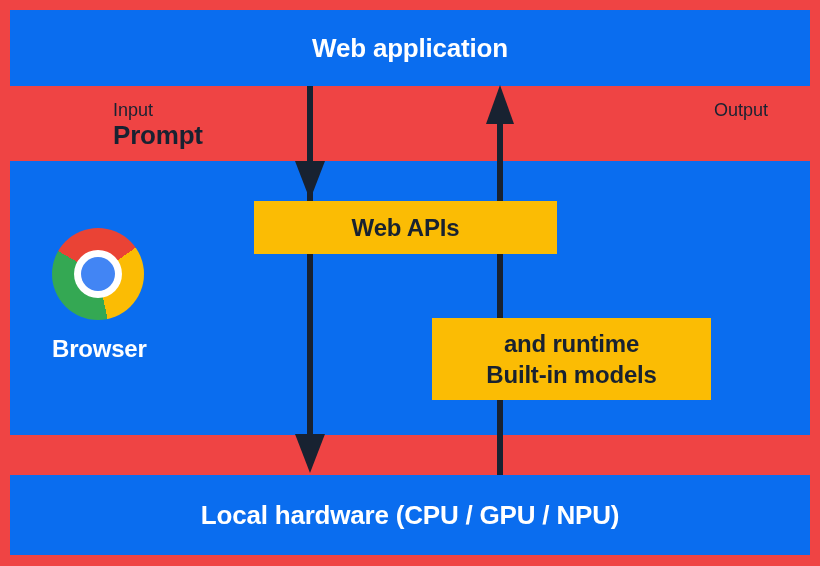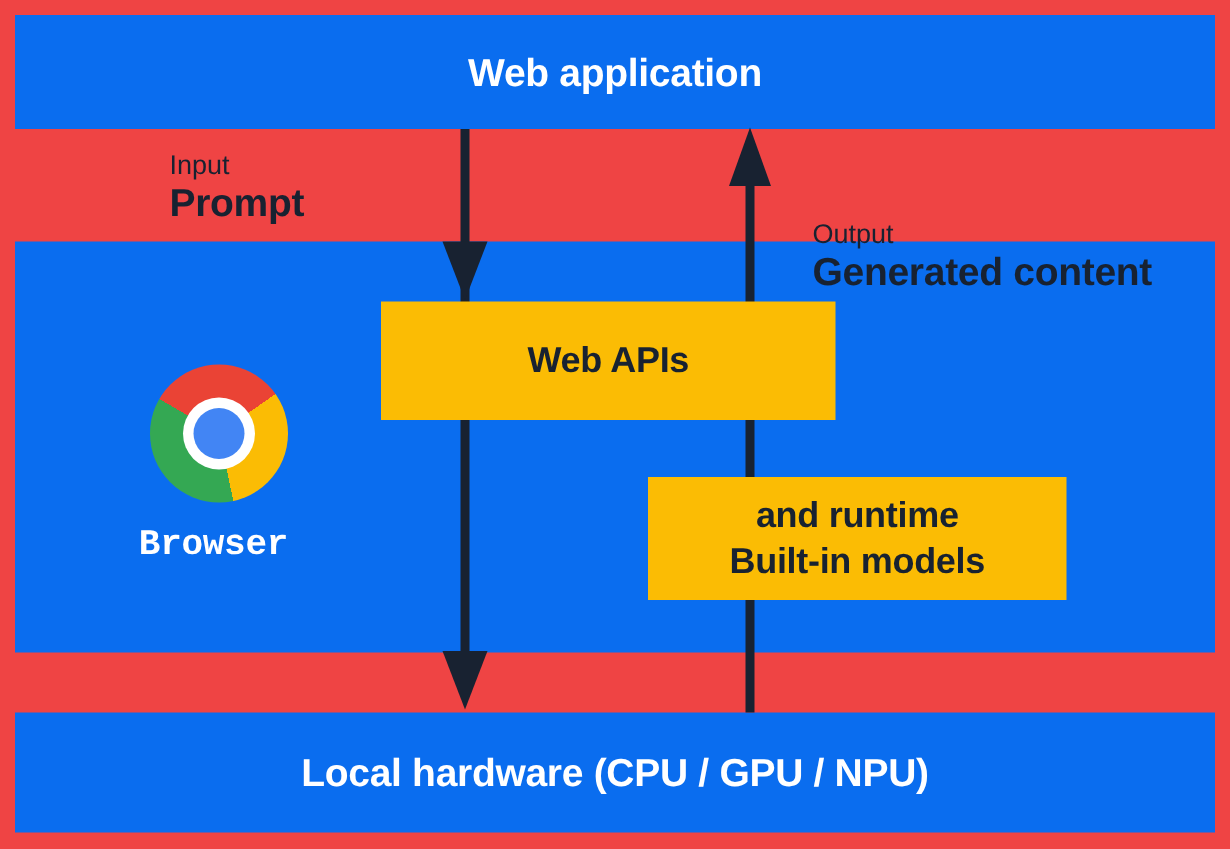--- a/index.html
+++ b/index.html
@@ -25,36 +25,36 @@
   #bottom-bar{top:475px;height:80px;}
   .bar span{
     color:var(--white-text);font-size:26px;font-weight:bold;letter-spacing:-0.2px;
   }
   #middle-section{
     position:absolute;left:10px;top:161px;width:800px;height:274px;
     background:var(--blue);z-index:1;
   }
   .flow-label{position:absolute;top:98px;color:var(--dark);z-index:2;}
   #input-label-block{left:113px;text-align:left;}
-  #output-label-block{right:52px;text-align:left;margin-top:46px;}
+  #output-label-block{right:52px;text-align:center;}
   .flow-title{font-size:18px;font-weight:normal;line-height:24px;}
   .flow-value{font-size:26px;font-weight:bold;line-height:27px;letter-spacing:-0.2px;}
   #arrow-layer{position:absolute;left:0;top:0;width:820px;height:566px;z-index:2;pointer-events:none;}
   .arrow-line{stroke:var(--dark);stroke-width:6;}
   .arrow-head{fill:var(--dark);}
   .ybox{
     position:absolute;background:var(--yellow);z-index:3;
     display:flex;flex-direction:column;align-items:center;justify-content:center;
     color:var(--dark);font-weight:bold;text-align:center;
   }
-  #web-apis-box{left:254px;top:201px;width:303px;height:79px;font-size:24px;letter-spacing:-0.2px;}
+  #web-apis-box{left:254px;top:201px;width:303px;height:53px;font-size:24px;letter-spacing:-0.2px;}
   #builtin-box{left:432px;top:318px;width:279px;height:82px;font-size:24px;line-height:31px;letter-spacing:-0.2px;}
   #browser-badge{
-    position:absolute;left:52px;top:243px;width:140px;z-index:3;
-    display:flex;flex-direction:column;align-items:flex-end;font-family:Liberation Mono, monospace;
+    position:absolute;left:52px;top:228px;width:140px;z-index:3;
+    display:flex;flex-direction:column;align-items:flex-start;
   }
   #chrome-logo{
     position:relative;width:92px;height:92px;border-radius:50%;
     background:conic-gradient(var(--chrome-red) 0 55deg,
                               var(--chrome-yellow) 55deg 168deg,
                               var(--chrome-green) 168deg 300deg,
                               var(--chrome-red) 300deg 360deg);
   }
   #chrome-logo::before{
     content:"";position:absolute;inset:24%;background:#ffffff;border-radius:50%;
@@ -75,21 +75,20 @@
     <span>Web application</span>
   </div>
 
   <div class="flow-label" id="input-label-block">
     <div class="flow-title">Input</div>
     <div class="flow-value">Prompt</div>
   </div>
 
   <div class="flow-label" id="output-label-block">
     <div class="flow-title">Output</div>
-    <div class="flow-value">Generated content</div>
   </div>
 
   <div id="middle-section"></div>
 
   <svg id="arrow-layer" viewBox="0 0 820 566" xmlns="http://www.w3.org/2000/svg" aria-hidden="true">
     <g>
       <line class="arrow-line" x1="310" y1="86" x2="310" y2="437"></line>
       <polygon class="arrow-head" points="295,161 325,161 310,200"></polygon>
       <polygon class="arrow-head" points="295,434 325,434 310,473"></polygon>
     </g>

